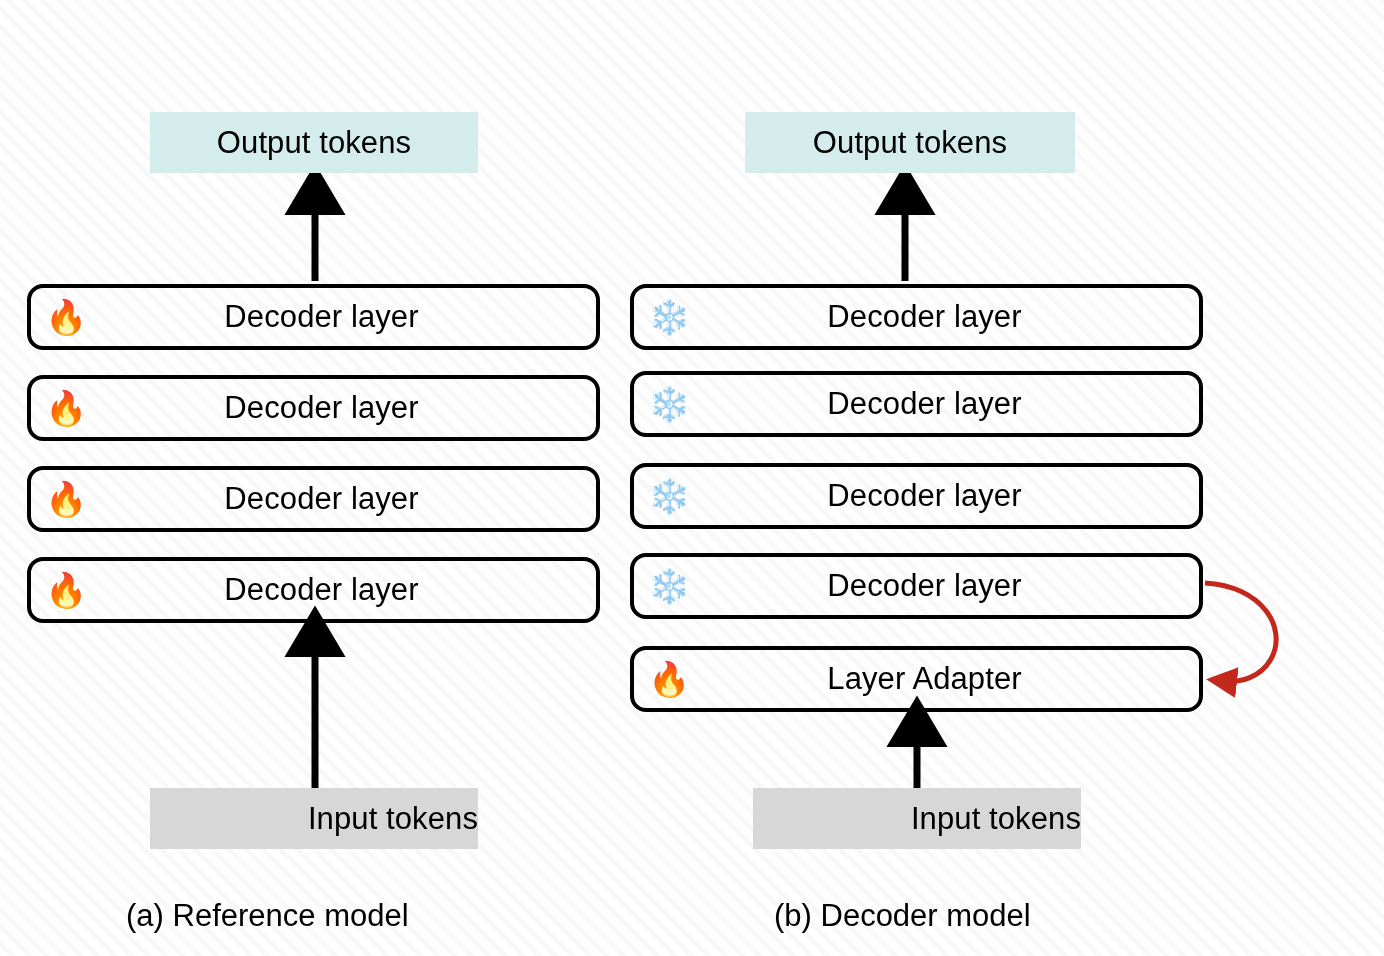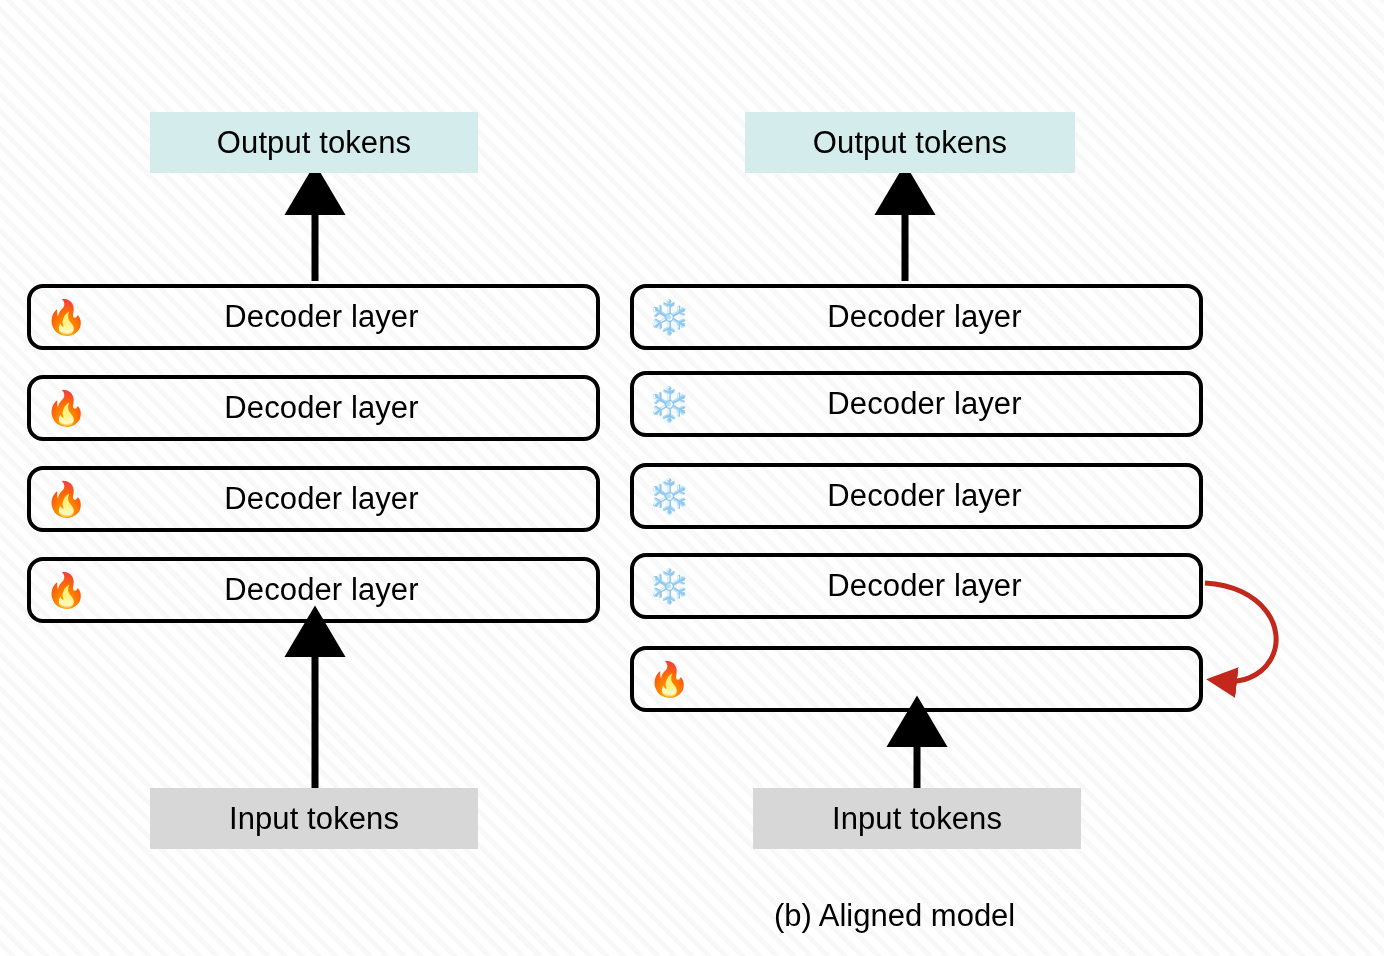--- a/index.html
+++ b/index.html
@@ -31,21 +31,21 @@
     position: absolute;
     display: flex;
     align-items: center;
     justify-content: center;
     font-size: 31px;
     color: #000000;
     letter-spacing: 0.1px;
     box-sizing: border-box;
   }
   .token-box.output { background: #d4ecec; }
-  .token-box.input  { background: #d7d7d7; }
+  .token-box.input  { background: #d7d7d7; justify-content: flex-end; }
 
   
   .layer-box {
     position: absolute;
     box-sizing: border-box;
     border: 4px solid #000000;
     border-radius: 16px;
     background: transparent;
     display: flex;
     align-items: center;
@@ -142,20 +142,21 @@
 
   <div class="layer-box" style="left:27px; top:557px; width:573px; height:66px;">
     <span class="layer-icon">🔥</span>
     <span class="layer-label">Decoder layer</span>
   </div>
 
   <div class="token-box input" style="left:150px; top:788px; width:328px; height:61px;">
     <span>Input tokens</span>
   </div>
 
+  <div class="caption" style="left:126px; top:898px;">(a) Reference model</div>
 
   <div class="token-box output" style="left:745px; top:112px; width:330px; height:61px;">
     <span>Output tokens</span>
   </div>
 
   <div class="layer-box" style="left:630px; top:284px; width:573px; height:66px;">
     <span class="layer-icon">❄️</span>
     <span class="layer-label">Decoder layer</span>
   </div>
 
@@ -169,22 +170,23 @@
     <span class="layer-label">Decoder layer</span>
   </div>
 
   <div class="layer-box" style="left:630px; top:553px; width:573px; height:66px;">
     <span class="layer-icon">❄️</span>
     <span class="layer-label">Decoder layer</span>
   </div>
 
   <div class="layer-box" style="left:630px; top:646px; width:573px; height:66px;">
     <span class="layer-icon">🔥</span>
+    <span class="layer-label">Layer Adapter</span>
   </div>
 
 
   <div class="token-box input" style="left:753px; top:788px; width:328px; height:61px;">
     <span>Input tokens</span>
   </div>
 
-  <div class="caption" style="left:774px; top:898px;">(b) Aligned model</div>
+  <div class="caption" style="left:774px; top:898px;">(b) Decoder model</div>
 
 </div>
 
 </body></html>

